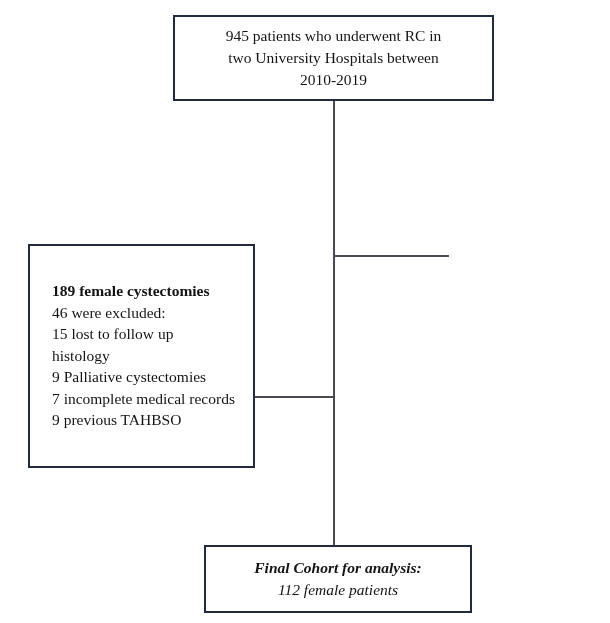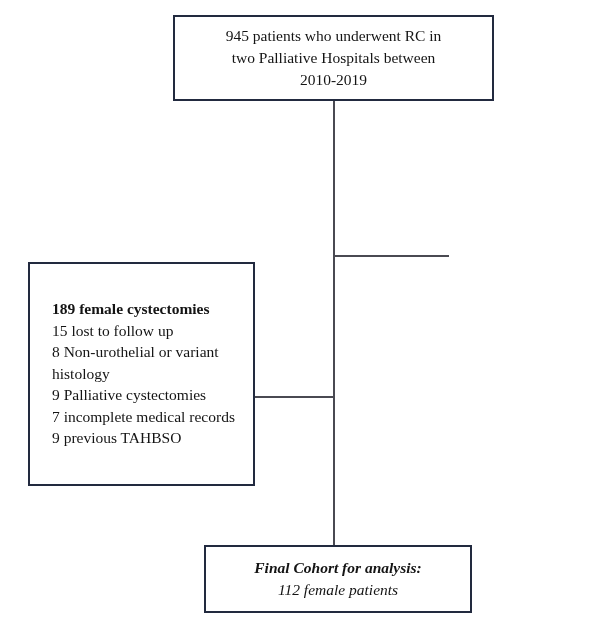--- a/index.html
+++ b/index.html
@@ -37,21 +37,21 @@
   }
   .node .line {
     display: block;
     white-space: pre;
   }
   .bold { font-weight: bold; }
 
   
   #node-top      { left: 165px; top: 15px;  width: 321px; height: 86px; }
   #node-right    { left: 439px; top: 201px; width: 162px; height: 83px; }
-  #node-left     { left: 20px;  top: 262px; width: 227px; height: 224px;
+  #node-left     { left: 20px;  top: 244px; width: 227px; height: 224px;
                    padding: 34px 0 0 22px; line-height: 21.5px; }
   #node-bottom   { left: 196px; top: 545px; width: 268px; height: 68px; font-style: italic; }
 
   
   .conn {
     position: absolute;
     background: #4a4a52;
   }
   .v { width: 2px; }
   .h { height: 2px; }
@@ -68,29 +68,29 @@
 <div id="canvas">
 
   <div class="conn v" id="trunk-top"></div>
   <div class="conn h" id="branch-right"></div>
   <div class="conn v" id="trunk-mid"></div>
   <div class="conn h" id="branch-left"></div>
   <div class="conn v" id="trunk-bottom"></div>
 
   <div class="node" id="node-top">
     <span class="line">945 patients who underwent RC in</span>
-    <span class="line">two Palliative Hospitals between</span>
+    <span class="line">two University Hospitals between</span>
     <span class="line">2010-2019</span>
   </div>
 
 
   <div class="node left-align" id="node-left">
     <span class="line bold">189 female cystectomies</span>
+    <span class="line">46 were excluded:</span>
     <span class="line">15 lost to follow up</span>
-    <span class="line">8 Non-urothelial or variant</span>
     <span class="line">histology</span>
     <span class="line">9 Palliative cystectomies</span>
     <span class="line">7 incomplete medical records</span>
     <span class="line">9 previous TAHBSO</span>
   </div>
 
   <div class="node" id="node-bottom">
     <span class="line bold">Final Cohort for analysis:</span>
     <span class="line">112 female patients</span>
   </div>

